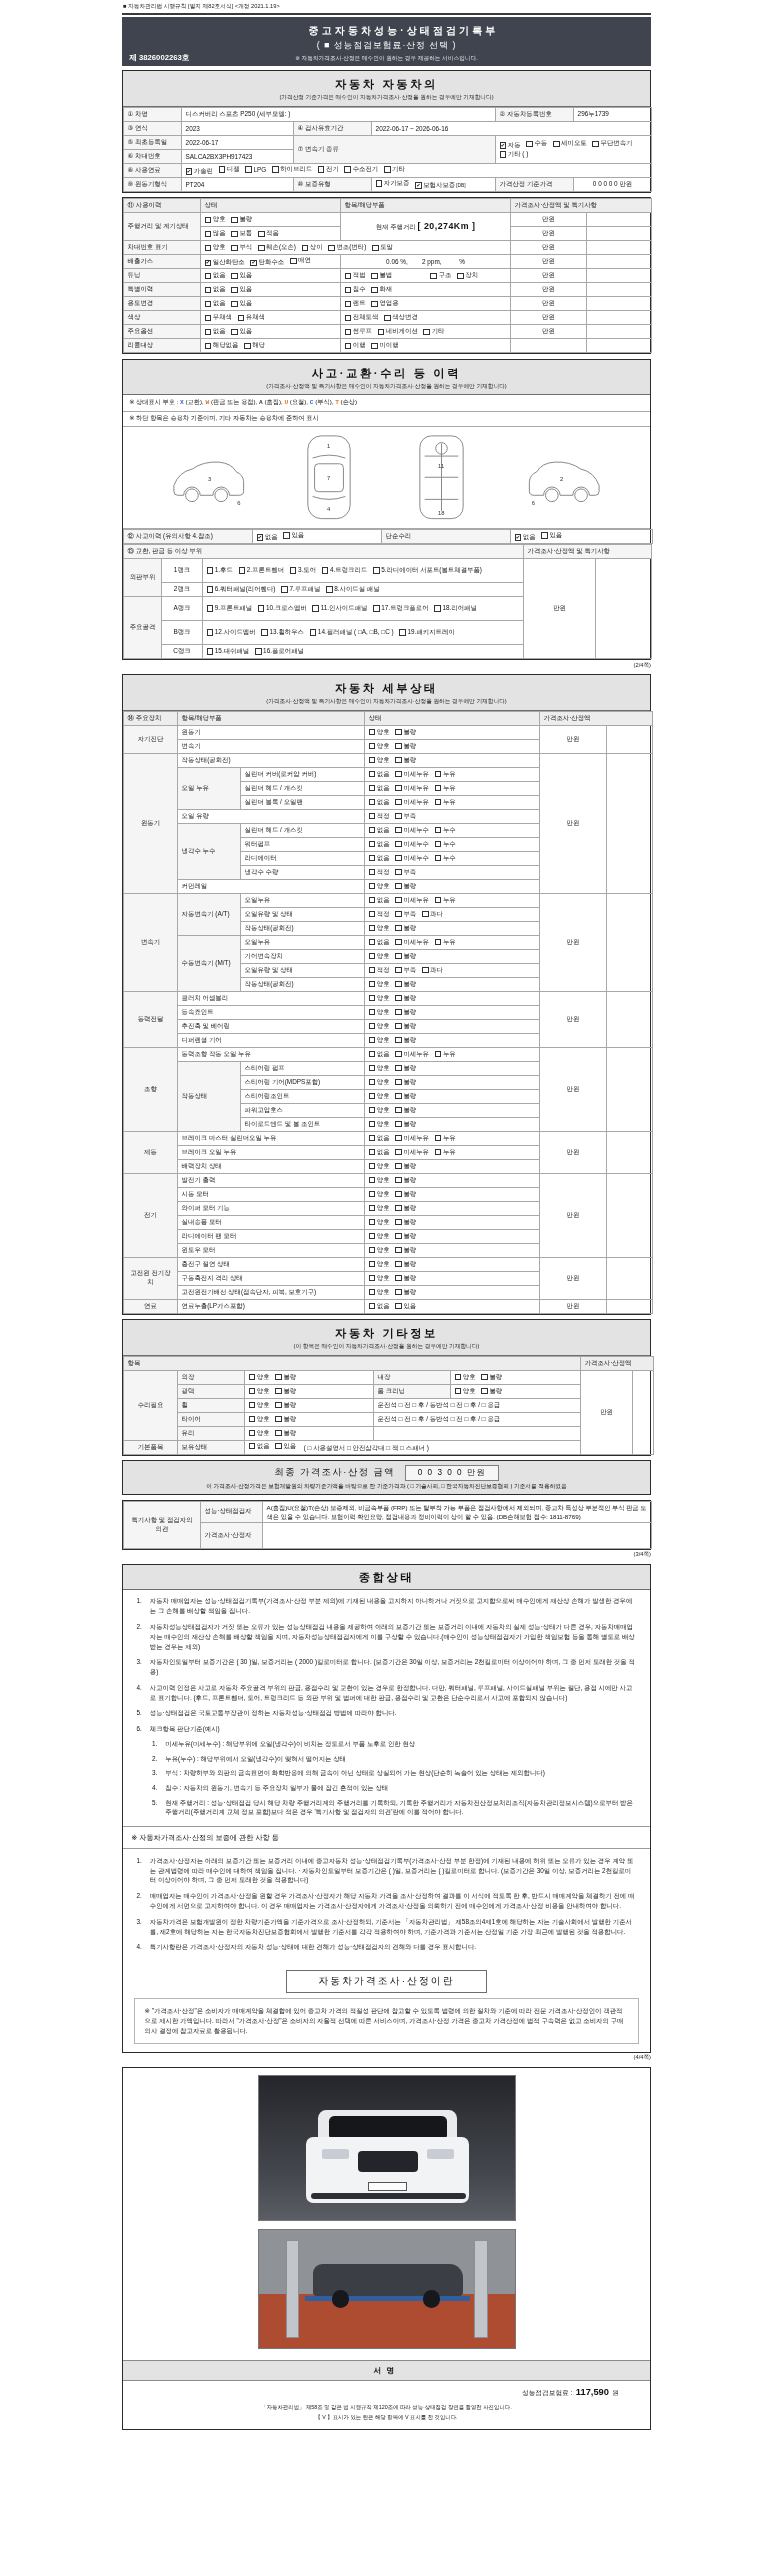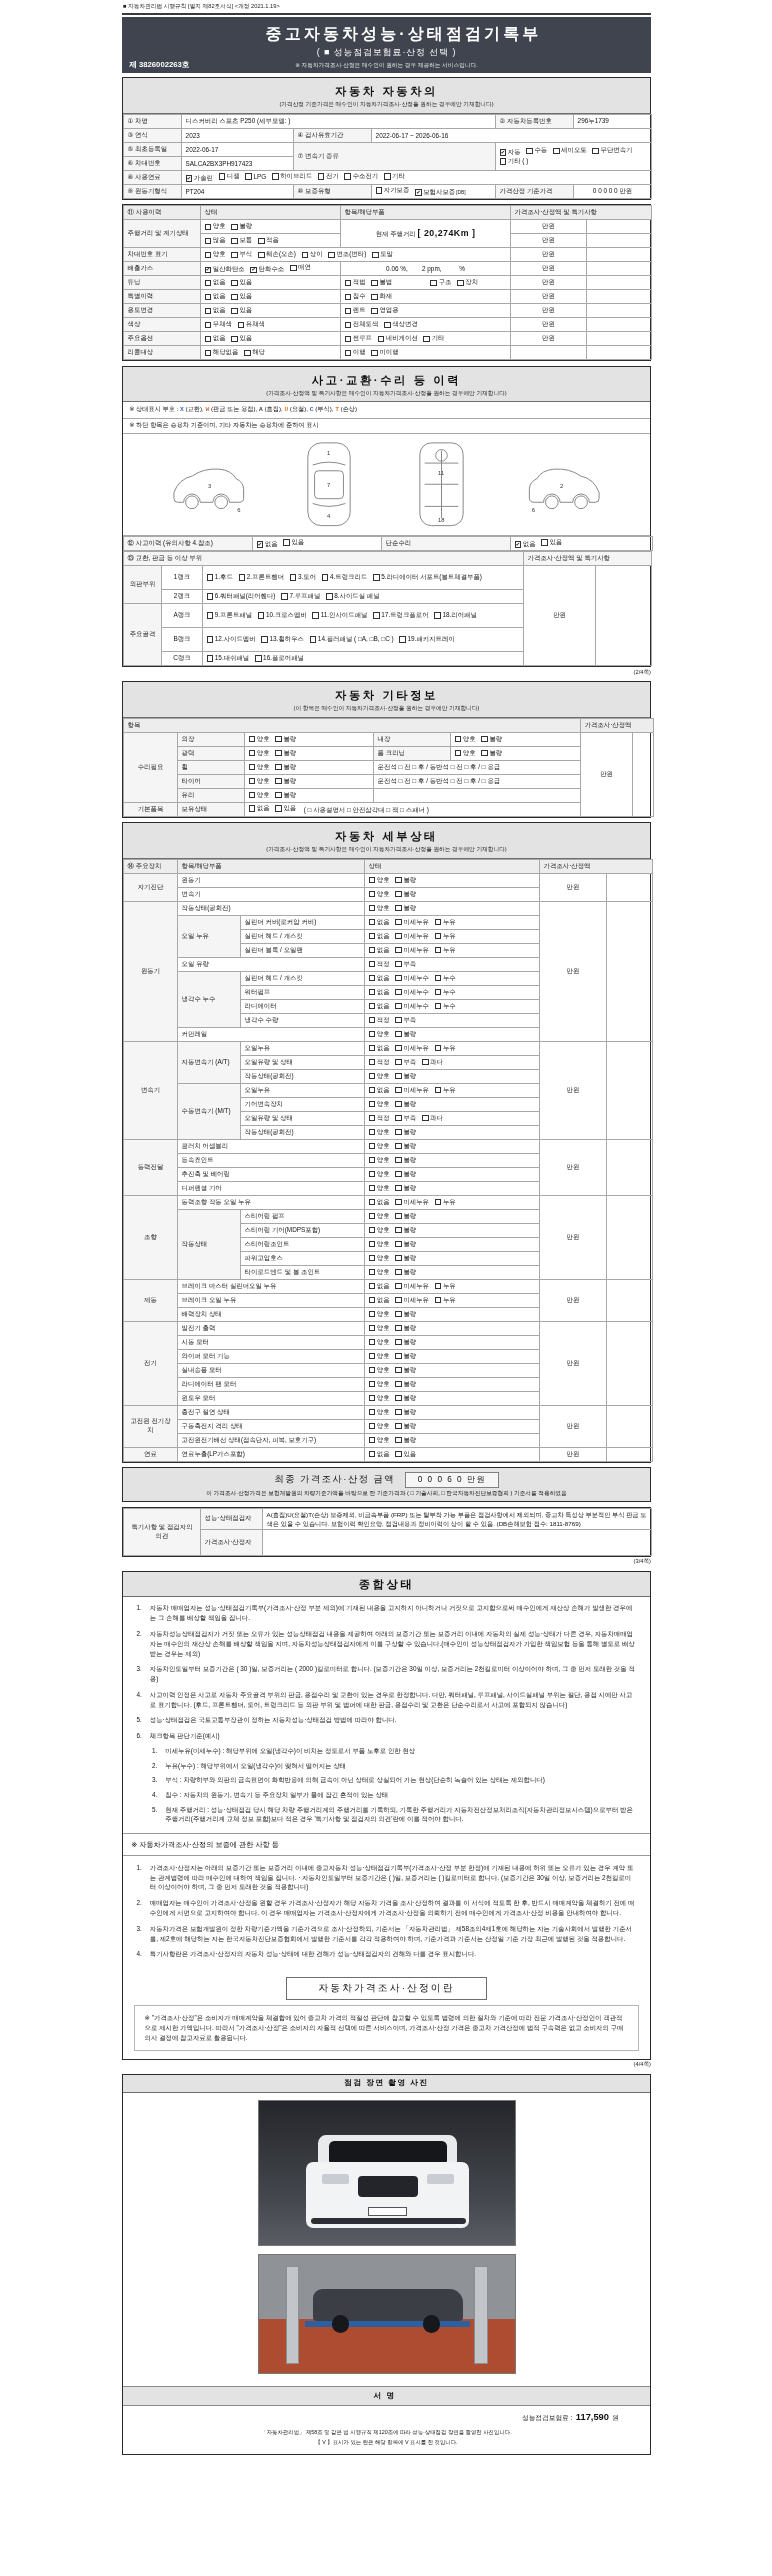--- a/index.html
+++ b/index.html
@@ -4,21 +4,21 @@
 <style>
   * { box-sizing:border-box; margin:0; padding:0; }
   html,body { background:#ffffff; }
   body { width:773px; height:2576px; position:relative; overflow:hidden;
          font-family:"Liberation Sans","DejaVu Sans",sans-serif; color:#111; }
   .doc { position:absolute; left:122px; top:2.1px; width:529px; }
   .formnote { font-size:5.7px; color:#222; padding:0.5px 0 2.1px 1px; }
   .toprule { border-top:1px solid #3a3a3a; border-bottom:0.5px solid #3a3a3a; height:2.1px; margin-bottom:2.1px; }
 
   .band { background:#3f444e; color:#fff; text-align:center; padding:6.7px 0 3.1px; position:relative; }
-  .band .t1 { font-size:16px; font-weight:bold; letter-spacing:3.1px;margin-left:34px; }
+  .band .t1 { font-size:10px; font-weight:bold; letter-spacing:3.1px;margin-left:34px; }
   .band .t2 { font-size:8.8px; margin-top:2.6px; letter-spacing:1px; }
   .band .t3 { font-size:5.7px; margin-top:2.6px; color:#e9e9e9; }
   .band .no { position:absolute; left:7.2px; bottom:2.6px; font-size:7.7px; font-weight:bold; }
 
   .sec { border:1px solid #2b2b2b; margin-top:4.6px; background:#fff; }
   .sec-head { background:#e3e3e3; text-align:center; padding:5.7px 2.1px 3.6px; border-bottom:0.8px solid #6e6e6e; }
   .sec-head .h1 { font-size:11.3px; font-weight:bold; letter-spacing:2.6px; }
   .sec-head .h2 { font-size:5.7px; margin-top:2.1px; color:#222; }
   .sec-head.small { padding:3.6px 2.1px; }
   .sec-head.small .h1 { font-size:7.7px; letter-spacing:1.5px; }
@@ -591,130 +591,20 @@
               </span></td>
       </tr>
     </tbody>
       </table>
   </div>
 
   <div class="pg">(2/4쪽)</div>
 
   <div class="sec">
     <div class="sec-head">
-      <div class="h1">자동차 기타정보</div>
-      <div class="h2">(이 항목은 매수인이 자동차가격조사·산정을 원하는 경우에만 기재합니다)</div>
-    </div>
-    <table>
-      <colgroup>
-          <col style="width:54px">
-          <col style="width:67px">
-          <col style="width:129px">
-          <col style="width:77px">
-          <col style="width:130px">
-          <col style="width:52px">
-          <col style="width:20.6px">
-        </colgroup>
-      <tbody>
-          <tr>
-        <th colspan="5">항목</th>
-        <th colspan="2">가격조사·산정액</th>
-      </tr>
-      <tr>
-        <td class="grp" rowspan="5">수리필요</td>
-        <td class="lab">외장</td>
-        <td><span class="ck">
-                <span class="bx"></span>
-                <span class="lb">양호</span>
-              </span><span class="ck">
-                <span class="bx"></span>
-                <span class="lb">불량</span>
-              </span></td>
-        <td class="lab">내장</td>
-        <td><span class="ck">
-                <span class="bx"></span>
-                <span class="lb">양호</span>
-              </span><span class="ck">
-                <span class="bx"></span>
-                <span class="lb">불량</span>
-              </span></td>
-        <td class="pr" rowspan="6">만원</td>
-        <td rowspan="6"></td>
-      </tr>
-      <tr>
-        <td class="lab">광택</td>
-        <td><span class="ck">
-                <span class="bx"></span>
-                <span class="lb">양호</span>
-              </span><span class="ck">
-                <span class="bx"></span>
-                <span class="lb">불량</span>
-              </span></td>
-        <td class="lab">룸 크리닝</td>
-        <td><span class="ck">
-                <span class="bx"></span>
-                <span class="lb">양호</span>
-              </span><span class="ck">
-                <span class="bx"></span>
-                <span class="lb">불량</span>
-              </span></td>
-      </tr>
-      <tr>
-        <td class="lab">휠</td>
-        <td><span class="ck">
-                <span class="bx"></span>
-                <span class="lb">양호</span>
-              </span><span class="ck">
-                <span class="bx"></span>
-                <span class="lb">불량</span>
-              </span></td>
-        <td colspan="2">운전석 □ 전 □ 후 / 동반석 □ 전 □ 후 / □ 응급</td>
-      </tr>
-      <tr>
-        <td class="lab">타이어</td>
-        <td><span class="ck">
-                <span class="bx"></span>
-                <span class="lb">양호</span>
-              </span><span class="ck">
-                <span class="bx"></span>
-                <span class="lb">불량</span>
-              </span></td>
-        <td colspan="2">운전석 □ 전 □ 후 / 동반석 □ 전 □ 후 / □ 응급</td>
-      </tr>
-      <tr>
-        <td class="lab">유리</td>
-        <td><span class="ck">
-                <span class="bx"></span>
-                <span class="lb">양호</span>
-              </span><span class="ck">
-                <span class="bx"></span>
-                <span class="lb">불량</span>
-              </span></td>
-        <td colspan="2"></td>
-      </tr>
-      <tr>
-        <td class="grp">기본품목</td>
-        <td class="lab">보유상태</td>
-        <td colspan="3">
-          <span><span class="ck">
-                  <span class="bx"></span>
-                  <span class="lb">없음</span>
-                </span><span class="ck">
-                  <span class="bx"></span>
-                  <span class="lb">있음</span>
-                </span></span>
-          <span>( □ 사용설명서  □ 안전삼각대  □ 잭  □ 스패너 )</span>
-        </td>
-      </tr>
-    </tbody>
-      </table>
-  </div>
-
-  <div class="sec">
-    <div class="sec-head">
       <div class="h1">자동차 세부상태</div>
       <div class="h2">(가격조사·산정액 및 특기사항은 매수인이 자동차가격조사·산정을 원하는 경우에만 기재합니다)</div>
     </div>
     <table>
       <colgroup>
           <col style="width:54px">
           <col style="width:63px">
           <col style="width:124px">
           <col style="width:175px">
           <col style="width:67px">
@@ -1217,25 +1107,135 @@
                 <span class="bx"></span>
                 <span class="lb">있음</span>
               </span></td>
             <td class="pr" rowspan="1">만원</td>
             <td rowspan="1"></td>
           </tr>
         </tbody>
     </table>
   </div>
 
+  <div class="sec">
+    <div class="sec-head">
+      <div class="h1">자동차 기타정보</div>
+      <div class="h2">(이 항목은 매수인이 자동차가격조사·산정을 원하는 경우에만 기재합니다)</div>
+    </div>
+    <table>
+      <colgroup>
+          <col style="width:54px">
+          <col style="width:67px">
+          <col style="width:129px">
+          <col style="width:77px">
+          <col style="width:130px">
+          <col style="width:52px">
+          <col style="width:20.6px">
+        </colgroup>
+      <tbody>
+          <tr>
+        <th colspan="5">항목</th>
+        <th colspan="2">가격조사·산정액</th>
+      </tr>
+      <tr>
+        <td class="grp" rowspan="5">수리필요</td>
+        <td class="lab">외장</td>
+        <td><span class="ck">
+                <span class="bx"></span>
+                <span class="lb">양호</span>
+              </span><span class="ck">
+                <span class="bx"></span>
+                <span class="lb">불량</span>
+              </span></td>
+        <td class="lab">내장</td>
+        <td><span class="ck">
+                <span class="bx"></span>
+                <span class="lb">양호</span>
+              </span><span class="ck">
+                <span class="bx"></span>
+                <span class="lb">불량</span>
+              </span></td>
+        <td class="pr" rowspan="6">만원</td>
+        <td rowspan="6"></td>
+      </tr>
+      <tr>
+        <td class="lab">광택</td>
+        <td><span class="ck">
+                <span class="bx"></span>
+                <span class="lb">양호</span>
+              </span><span class="ck">
+                <span class="bx"></span>
+                <span class="lb">불량</span>
+              </span></td>
+        <td class="lab">룸 크리닝</td>
+        <td><span class="ck">
+                <span class="bx"></span>
+                <span class="lb">양호</span>
+              </span><span class="ck">
+                <span class="bx"></span>
+                <span class="lb">불량</span>
+              </span></td>
+      </tr>
+      <tr>
+        <td class="lab">휠</td>
+        <td><span class="ck">
+                <span class="bx"></span>
+                <span class="lb">양호</span>
+              </span><span class="ck">
+                <span class="bx"></span>
+                <span class="lb">불량</span>
+              </span></td>
+        <td colspan="2">운전석 □ 전 □ 후 / 동반석 □ 전 □ 후 / □ 응급</td>
+      </tr>
+      <tr>
+        <td class="lab">타이어</td>
+        <td><span class="ck">
+                <span class="bx"></span>
+                <span class="lb">양호</span>
+              </span><span class="ck">
+                <span class="bx"></span>
+                <span class="lb">불량</span>
+              </span></td>
+        <td colspan="2">운전석 □ 전 □ 후 / 동반석 □ 전 □ 후 / □ 응급</td>
+      </tr>
+      <tr>
+        <td class="lab">유리</td>
+        <td><span class="ck">
+                <span class="bx"></span>
+                <span class="lb">양호</span>
+              </span><span class="ck">
+                <span class="bx"></span>
+                <span class="lb">불량</span>
+              </span></td>
+        <td colspan="2"></td>
+      </tr>
+      <tr>
+        <td class="grp">기본품목</td>
+        <td class="lab">보유상태</td>
+        <td colspan="3">
+          <span><span class="ck">
+                  <span class="bx"></span>
+                  <span class="lb">없음</span>
+                </span><span class="ck">
+                  <span class="bx"></span>
+                  <span class="lb">있음</span>
+                </span></span>
+          <span>( □ 사용설명서  □ 안전삼각대  □ 잭  □ 스패너 )</span>
+        </td>
+      </tr>
+    </tbody>
+      </table>
+  </div>
+
   <div class="sec finalband">
     <div class="finalrow">
       <span class="ft">최종 가격조사·산정 금액</span>
       <span class="amountbox">
-        <span>0  0  0  6  0</span>
+        <span>0  0  3  0  0</span>
         <span>만원</span>
       </span>
     </div>
     <div class="finalnote">이 가격조사·산정가격은 보험개발원의 차량기준가액을 바탕으로 한 기준가격과 ( □ 기술사회, □ 한국자동차진단보증협회 ) 기준서를 적용하였음</div>
   </div>
 
   <div class="sec">
     <table>
       <colgroup>
           <col style="width:77px">
@@ -1327,23 +1327,20 @@
           <span class="ntx">특기사항란은 가격조사·산정자의 자동차 성능·상태에 대한 견해가 성능·상태점검자의 견해와 다를 경우 표시합니다.</span>
         </div>
       </div>
     <div class="boxtitle">자동차가격조사·산정이란</div>
     <div class="boxwrap">※ "가격조사·산정"은 소비자가 매매계약을 체결함에 있어 중고차 가격의 적절성 판단에 참고할 수 있도록 법령에 의한 절차와 기준에 따라 전문 가격조사·산정인이 객관적으로 제시한 가액입니다. 따라서 "가격조사·산정"은 소비자의 자율적 선택에 따른 서비스이며, 가격조사·산정 가격은 중고차 가격산정에 법적 구속력은 없고 소비자의 구매의사 결정에 참고자료로 활용됩니다.</div>
   </div>
 
   <div class="pg">(4/4쪽)</div>
 
   <div class="sec">
-    <div class="sec-head small">
-      <div class="h1">점검 장면 촬영 사진</div>
-    </div>
     <div class="photowrap">
       <div class="photo p1">
         <div class="roof"></div>
           <div class="glass"></div>
           <div class="body"></div>
         <div class="hl l"></div>
           <div class="hl r"></div>
         <div class="grille"></div>
           <div class="plate"></div>
           <div class="bumper"></div>

